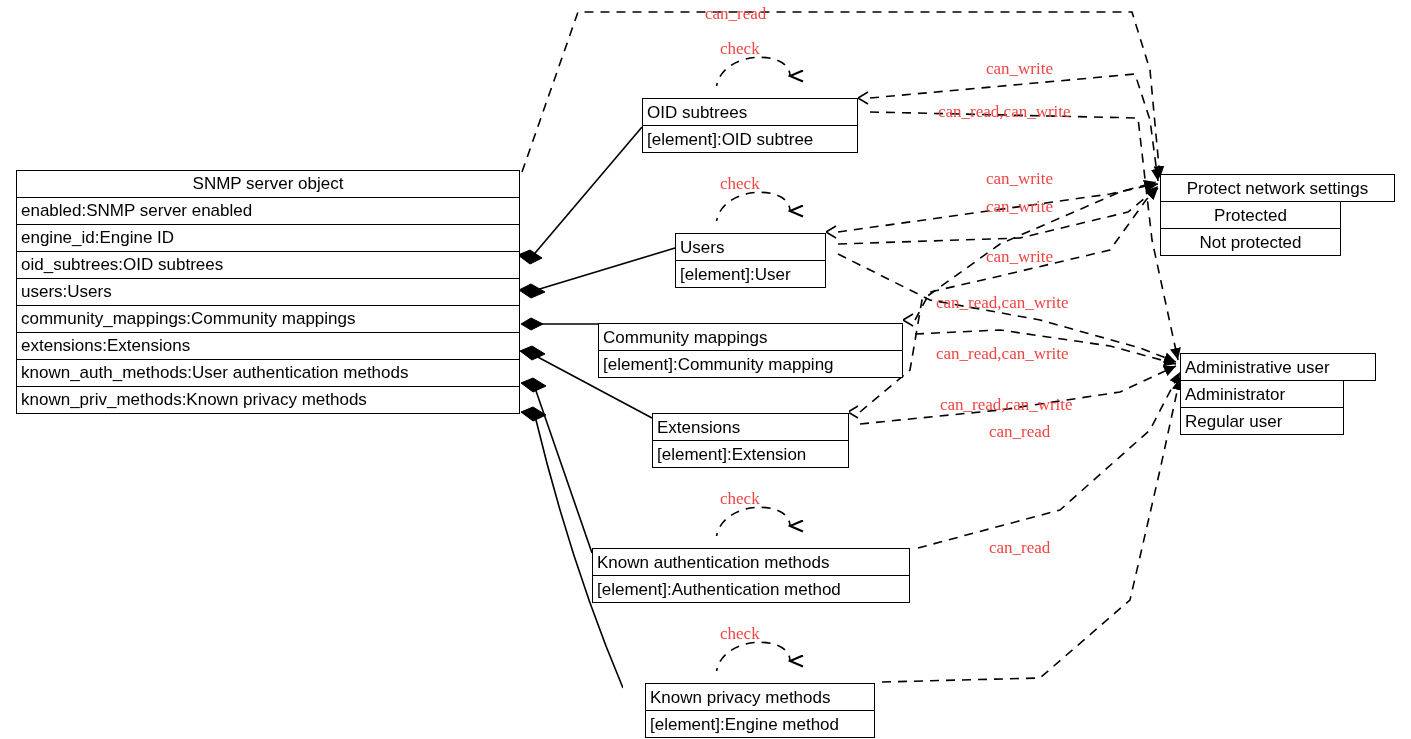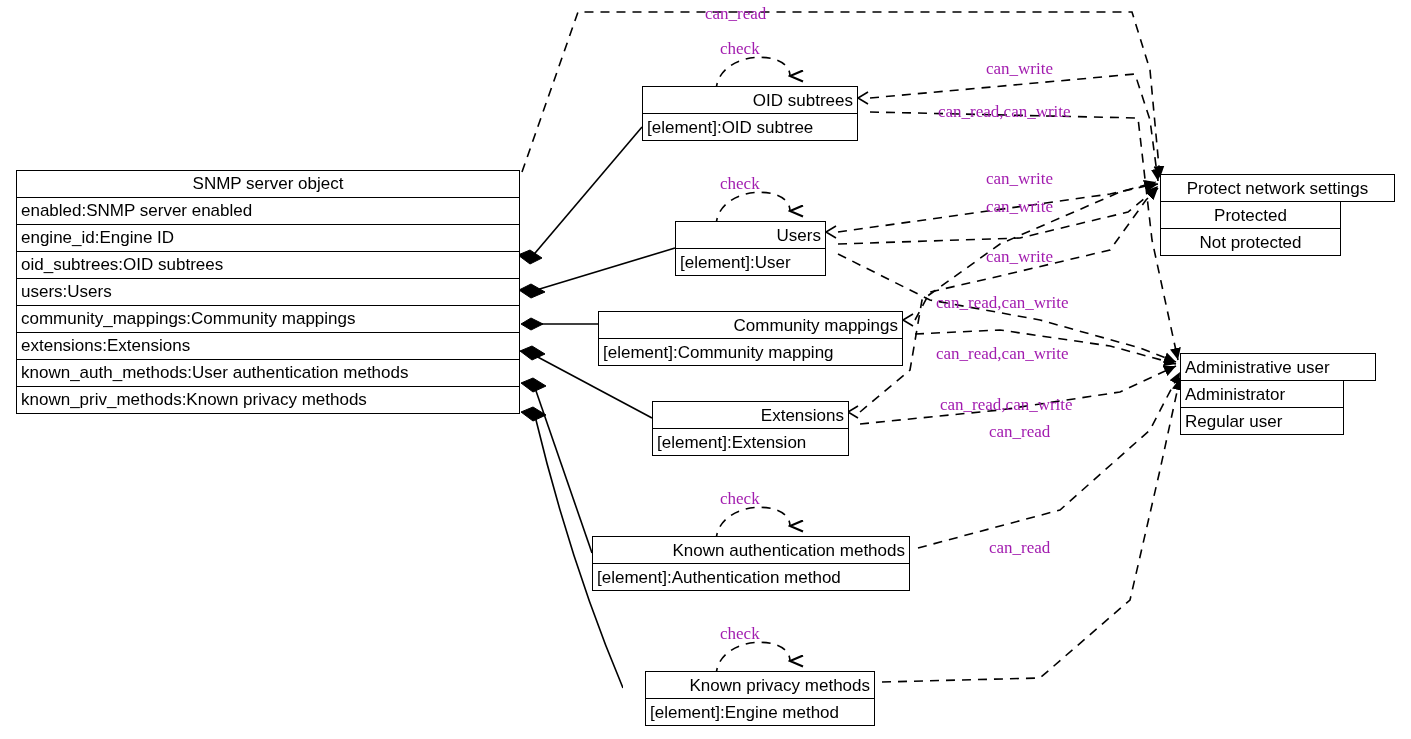--- a/index.html
+++ b/index.html
@@ -16,42 +16,42 @@
             padding:0 4px;color:#000;margin-top:-1px;}
   .box .row:first-child{margin-top:0;}
   .box .row.title{text-align:center;}
   .box .row.attr{text-align:left;}
 
   
   #snmp-server-object{left:16px;top:170px;width:504px;}
   #snmp-server-object .row{height:28px;line-height:26px;font-size:17px;}
 
   
-  .collection .row.title{text-align:right;}
+  .collection .row.title{text-align:left;margin-top:12px;}
   .collection .row.attr{text-align:left;}
 
   #oid-subtrees{left:642px;top:86px;width:216px;}
   #users{left:675px;top:221px;width:151px;}
   #community-mappings{left:598px;top:311px;width:305px;}
   #extensions{left:652px;top:401px;width:197px;}
   #known-auth-methods{left:592px;top:536px;width:318px;}
   #known-priv-methods{left:623px;top:671px;width:252px;padding-left:22px;}
 
   
   #protect-network-settings{left:1160px;top:174px;width:235px;}
   #protect-network-settings .row.title{width:235px;text-align:center;}
   #protect-network-settings .row.attr{width:181px;text-align:center;}
 
   #administrative-user{left:1180px;top:353px;width:196px;}
   #administrative-user .row.title{width:196px;text-align:left;}
   #administrative-user .row.attr{width:164px;text-align:left;}
 
   
   .elabel{position:absolute;font-family:"Liberation Serif","DejaVu Serif",serif;
-          font-size:17px;color:#a21caf;white-space:nowrap;background:transparent;
+          font-size:17px;color:#ef4444;white-space:nowrap;background:transparent;
           line-height:17px;}
 </style>
 </head>
 <body>
 
 <div id="stage">
 
   <svg id="edges" viewBox="0 0 1411 739" xmlns="http://www.w3.org/2000/svg">
     <defs>
       <marker id="openArrow" markerWidth="12" markerHeight="12" refX="10" refY="6" orient="auto" markerUnits="userSpaceOnUse">

